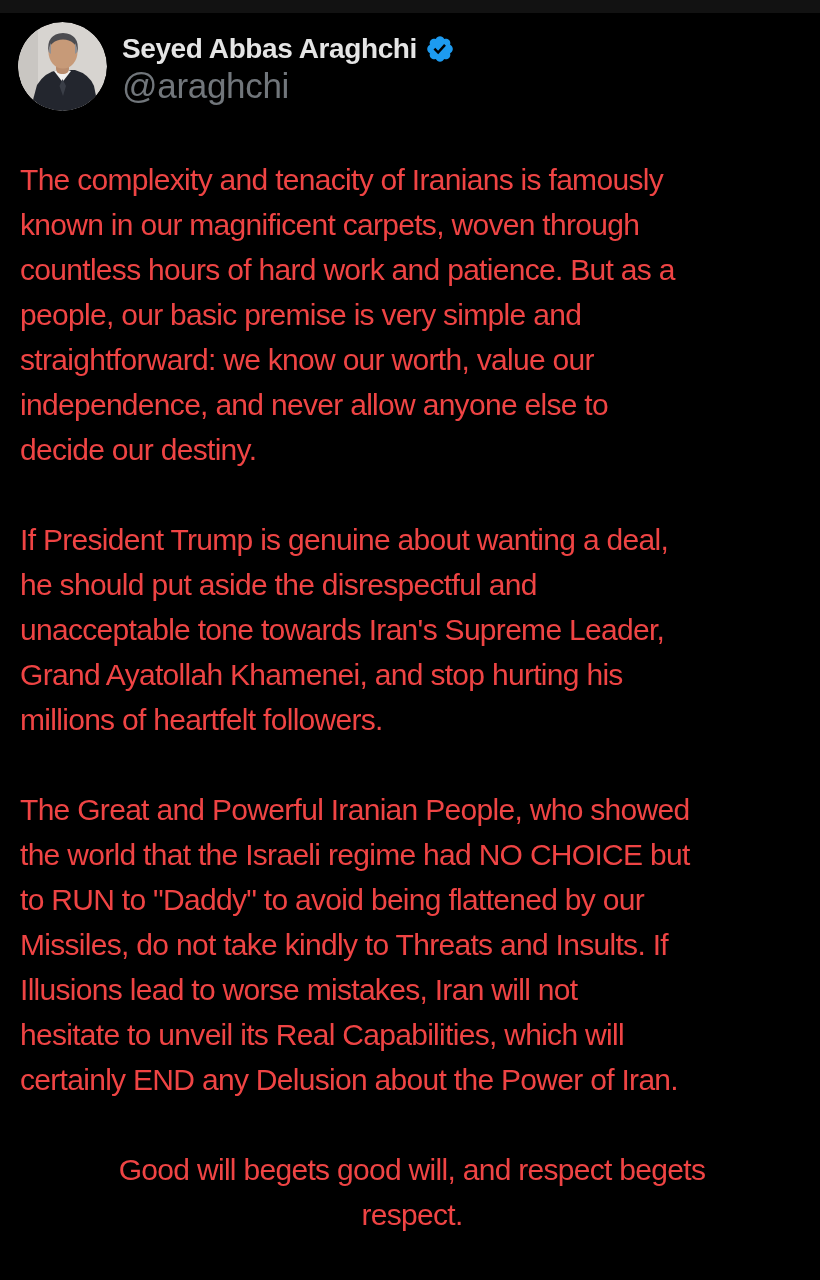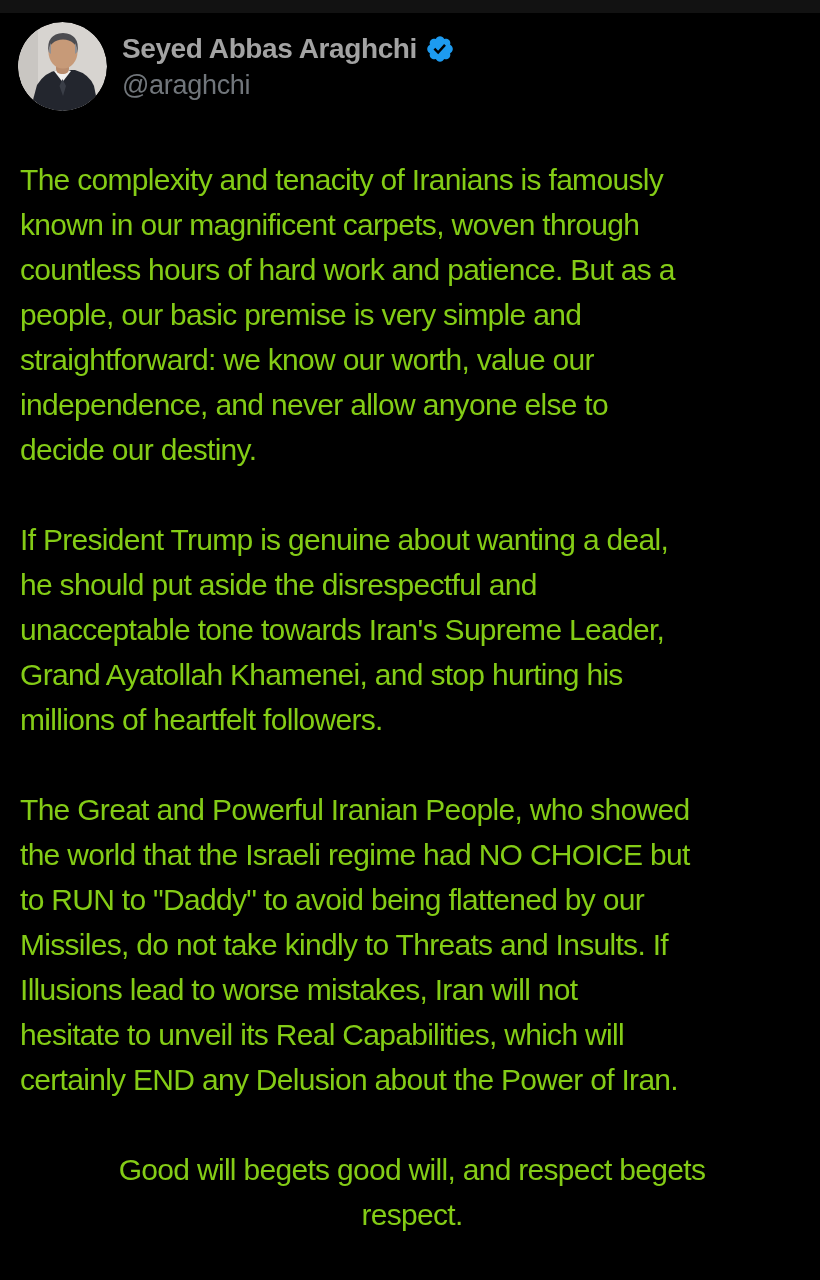--- a/index.html
+++ b/index.html
@@ -40,51 +40,51 @@
     margin-left: 15px;
     display: flex;
     flex-direction: column;
     justify-content: center;
   }
   .name-row {
     display: flex;
     align-items: center;
   }
   .display-name {
-    color: #a3a3a3;
+    color: #e5e5e5;
     font-weight: 700;
     font-size: 28px;
     line-height: 34px;
     letter-spacing: -0.4px;
     cursor: pointer;
   }
   .verified-badge {
     width: 30px;
     height: 30px;
     margin-left: 8px;
     flex: 0 0 auto;
     cursor: pointer;
   }
   .verified-badge svg { display: block; width: 100%; height: 100%; }
   .handle {
     color: #71767b;
     font-weight: 400;
-    font-size: 27px;
+    font-size: 35px;
     line-height: 31px;
     letter-spacing: -0.3px;
     margin-top: 4px;
     cursor: pointer;
   }
   .tweet-body {
     margin-top: 46px;
     padding: 0 16px 0 20px;
   }
   .tweet-body p {
     margin: 0 0 45px 0;
-    color: #84cc16;
+    color: #ef4444;
     font-size: 30px;
     line-height: 45px;
     letter-spacing: -0.7px;
     white-space: pre-line;
   }
   .tweet-body p:last-child { margin-bottom: 0; text-align: center; }
 </style>
 </head>
 <body>
 

